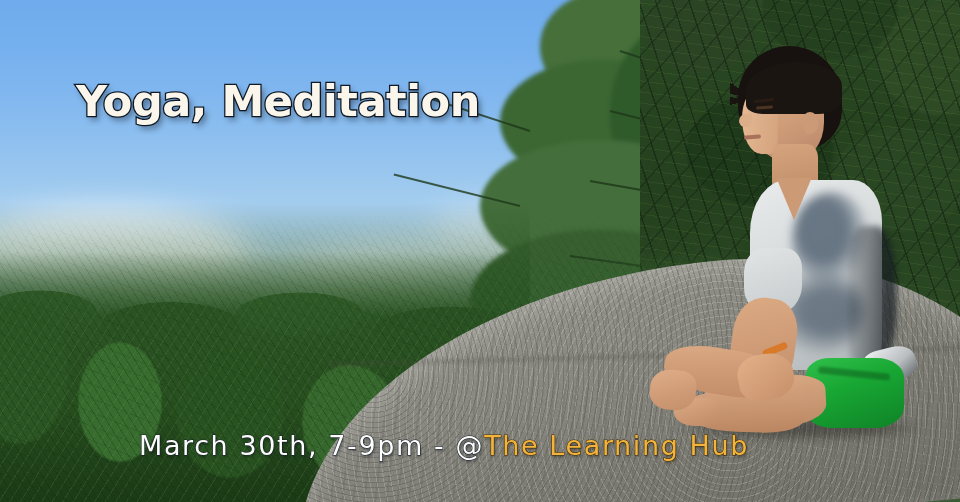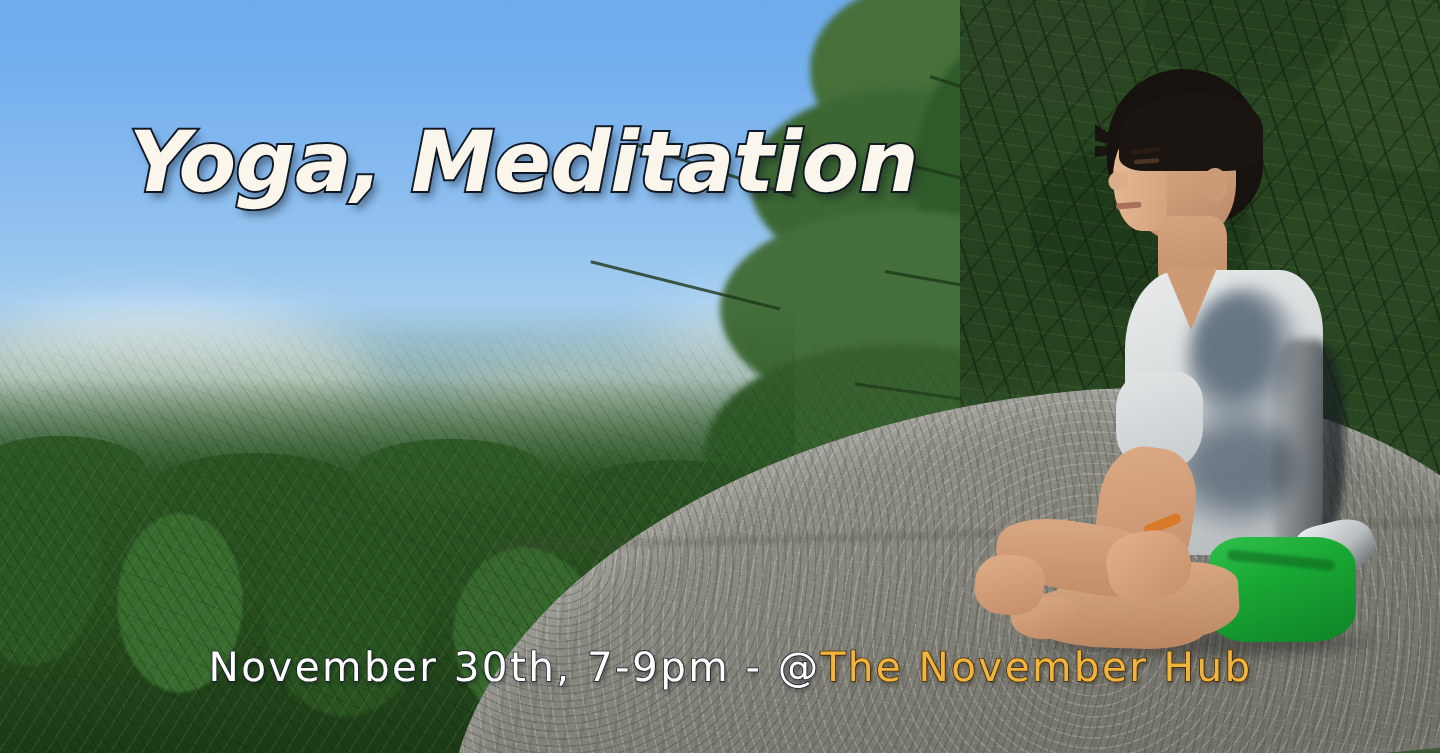--- a/index.html
+++ b/index.html
@@ -343,33 +343,32 @@
   }
   .person-shadow {
     left: 56px; top: 376px; width: 250px; height: 24px;
     background: radial-gradient(ellipse at center, rgba(30,28,24,.42) 0 46%, transparent 72%);
     filter: blur(4px);
   }
 
   
   .headline {
     position: absolute;
-    left: 86px; top: 78px;
+    left: 76px; top: 78px;
     margin: 0;
     font-family: "DejaVu Sans", sans-serif;
     font-weight: bold;
-    font-size: 56px;
+    font-size: 43px;
     line-height: 1.11;
     letter-spacing: -0.4px;
     color: #fbf6ec;
     -webkit-text-stroke: 2.6px #111a26;
     paint-order: stroke fill;
     text-shadow: 3px 4px 6px rgba(10,18,28,.45);
     white-space: pre;
-    font-style: italic;
   }
   .subline {
     position: absolute;
     left: 139px; top: 432px;
     margin: 0;
     font-family: "DejaVu Sans", sans-serif;
     font-weight: normal;
     font-size: 27px;
     letter-spacing: 1.6px;
     line-height: 1;
@@ -474,15 +473,15 @@
 
     <div class="arm-upper"></div>
     <div class="arm-fore"></div>
     <div class="bracelet"></div>
     <div class="hand-right"></div>
     <div class="hand-left"></div>
   </div>
 
   <h1 class="headline"><span>Yoga, Meditation</span><br></h1>
 
-  <p class="subline"><span class="plain">November 30th, 7-9pm - @</span><span class="accent">The November Hub</span></p>
+  <p class="subline"><span class="plain">March 30th, 7-9pm - @</span><span class="accent">The Learning Hub</span></p>
 
 </div>
 
 </body></html>

